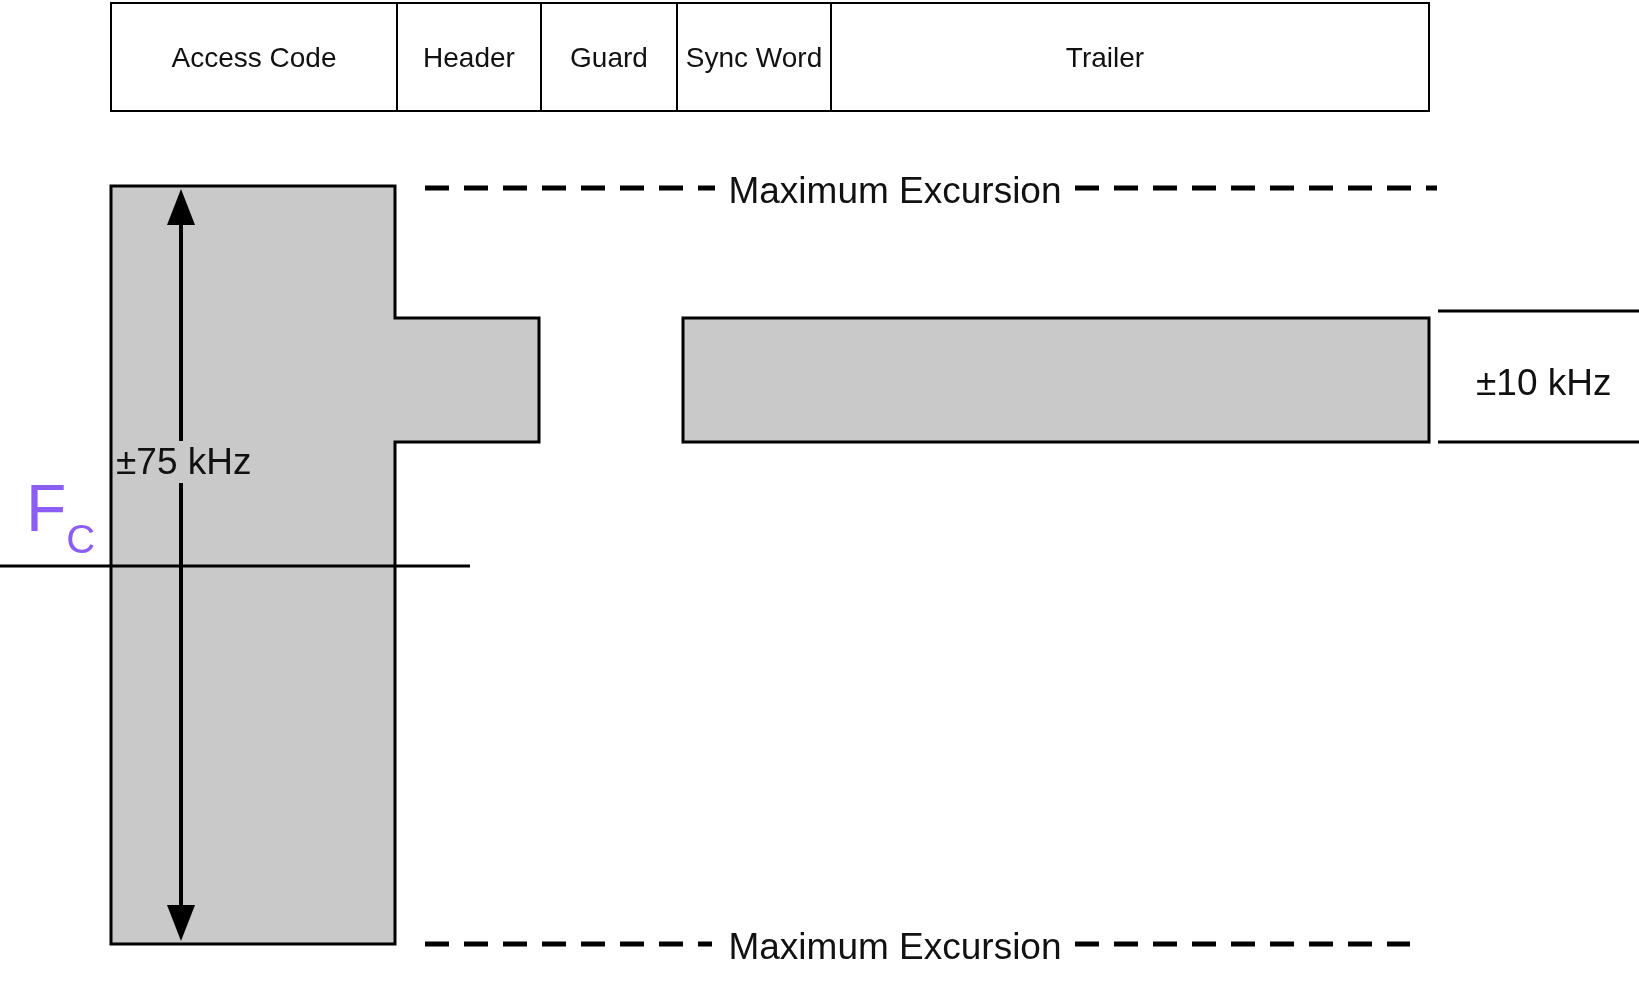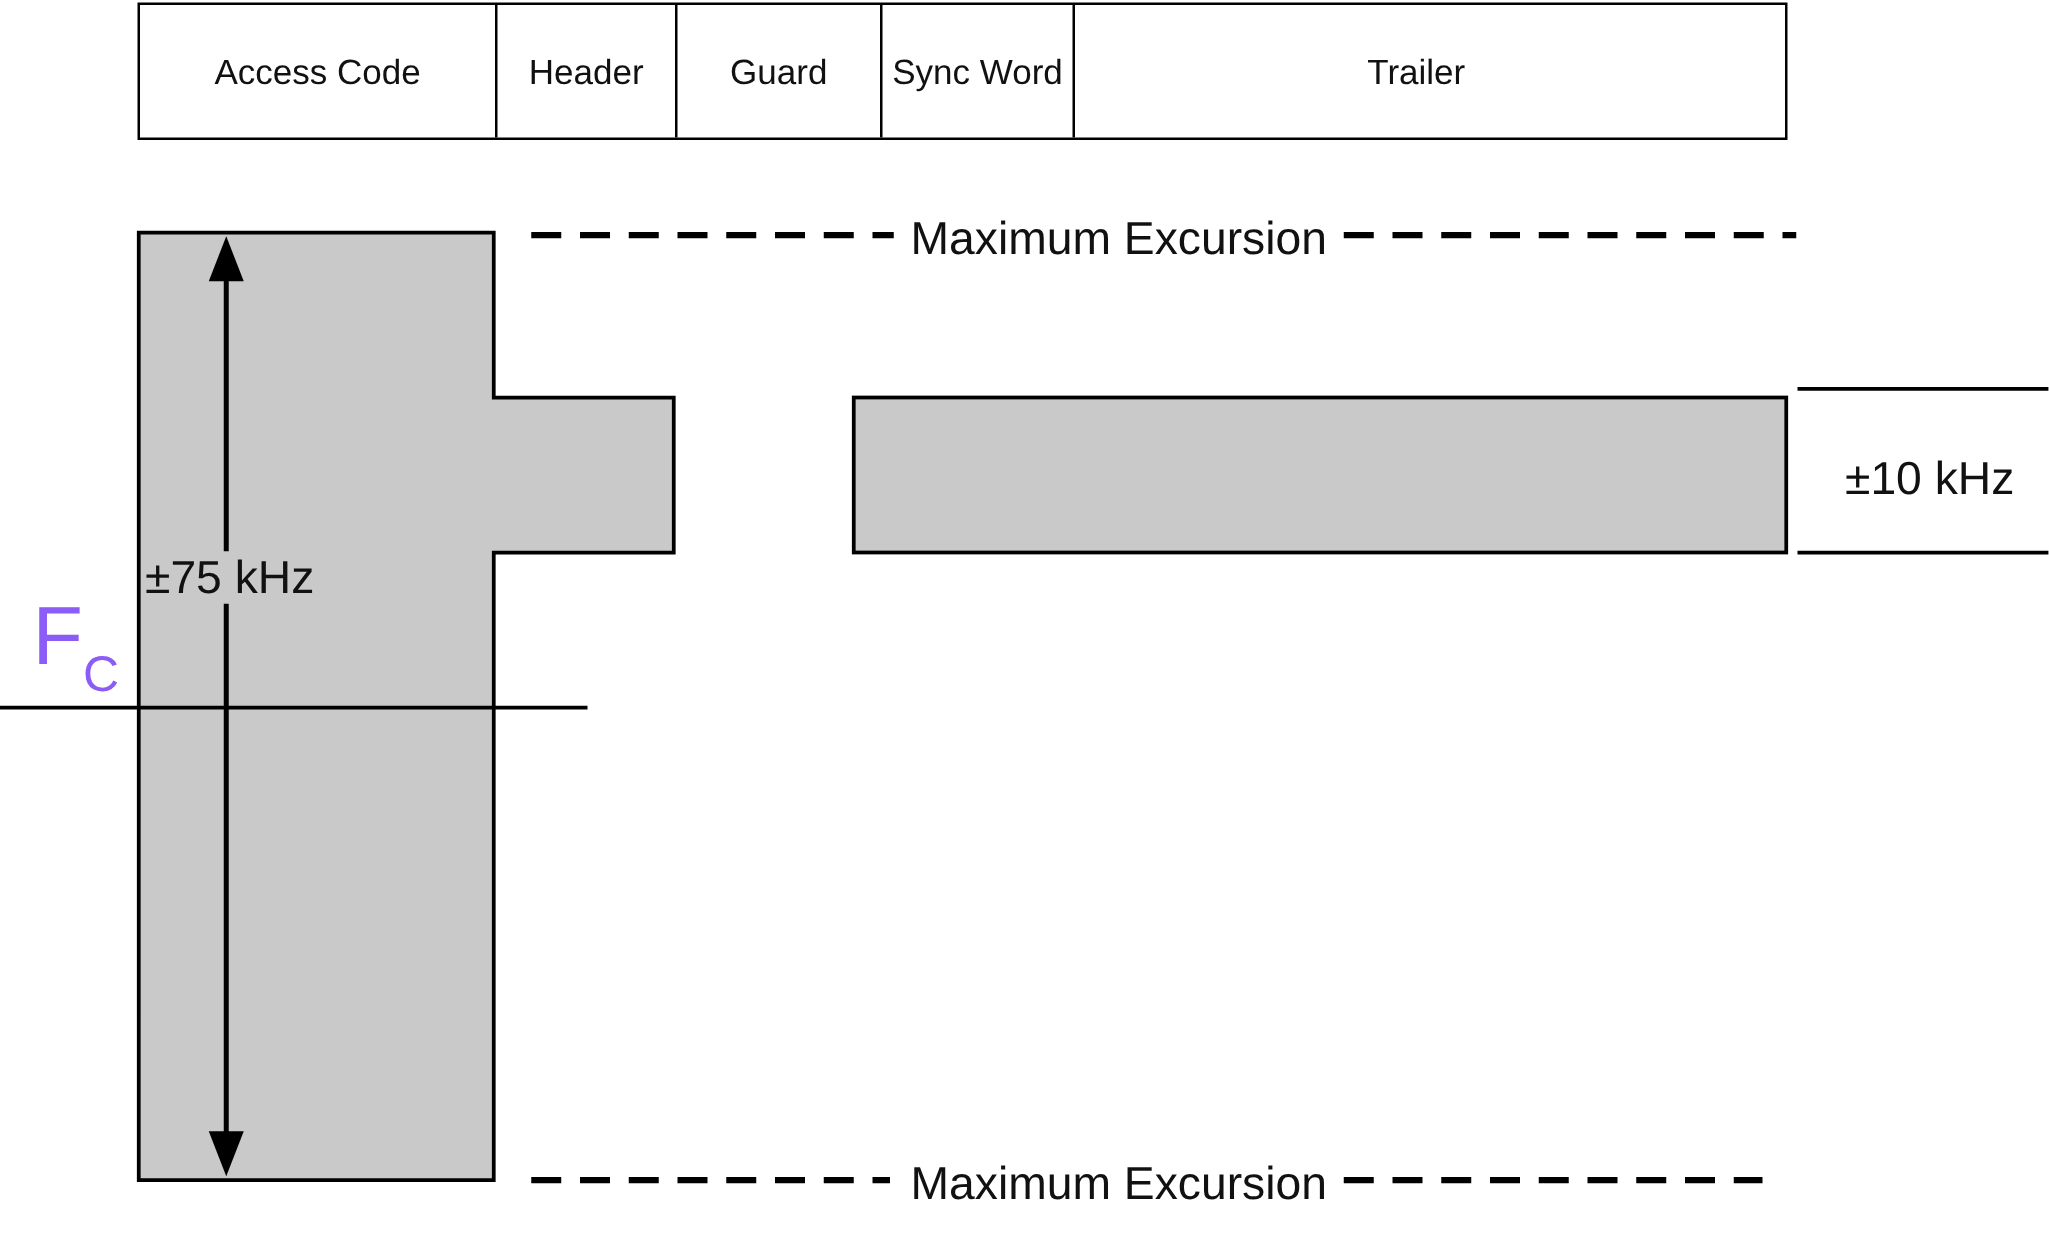--- a/index.html
+++ b/index.html
@@ -38,21 +38,21 @@
     font-size: 28px;
     line-height: 1.25;
     color: #111;
     border-right: 2px solid var(--stroke);
     box-sizing: border-box;
     padding: 0 6px;
   }
   .packet-cell:last-child { border-right: none; margin-left: 40px; }
   .packet-cell:nth-child(1) { width: 286px; }
   .packet-cell:nth-child(2) { width: 144px; }
-  .packet-cell:nth-child(3) { width: 164px; }
+  .packet-cell:nth-child(3) { width: 136px; }
   .packet-cell:nth-child(4) { width: 154px; }
   .packet-cell:nth-child(5) { width: 466px; }
   .packet-cell:nth-child(6) { width: 144px; }
 
   
   .shapes {
     position: absolute;
     left: 0;
     top: 0;
   }

